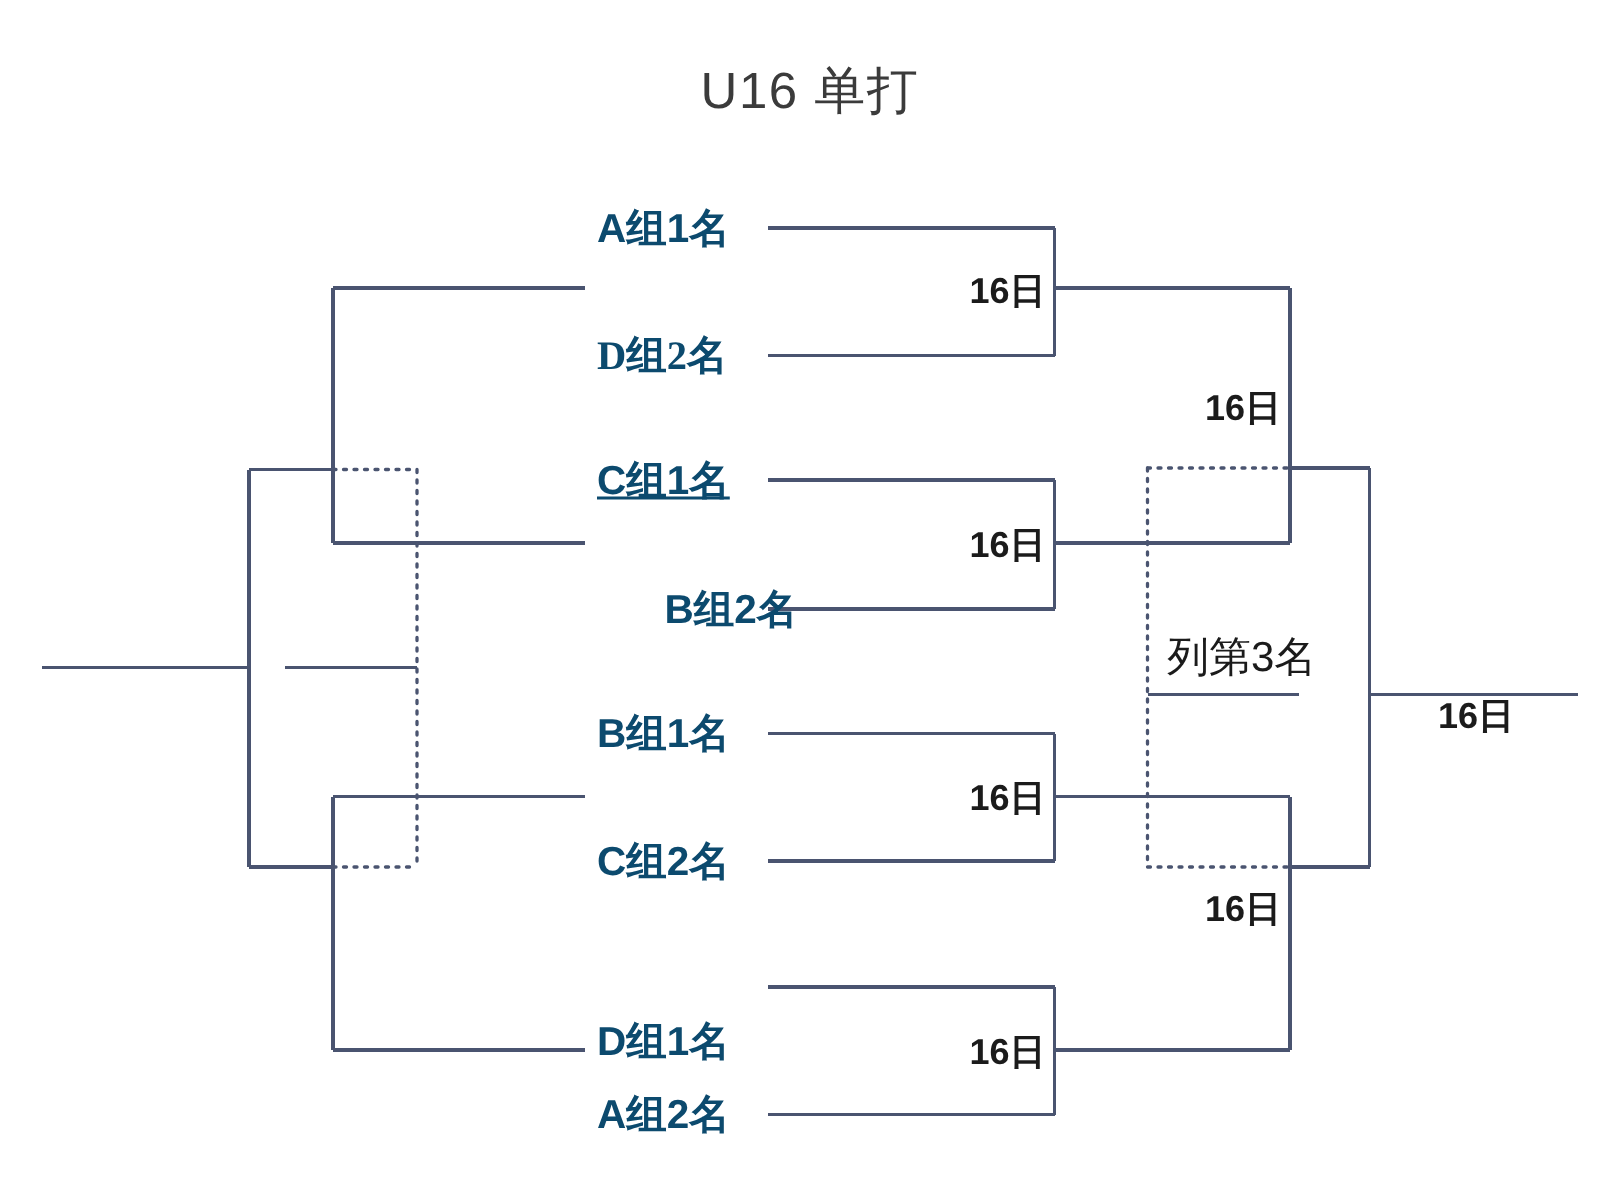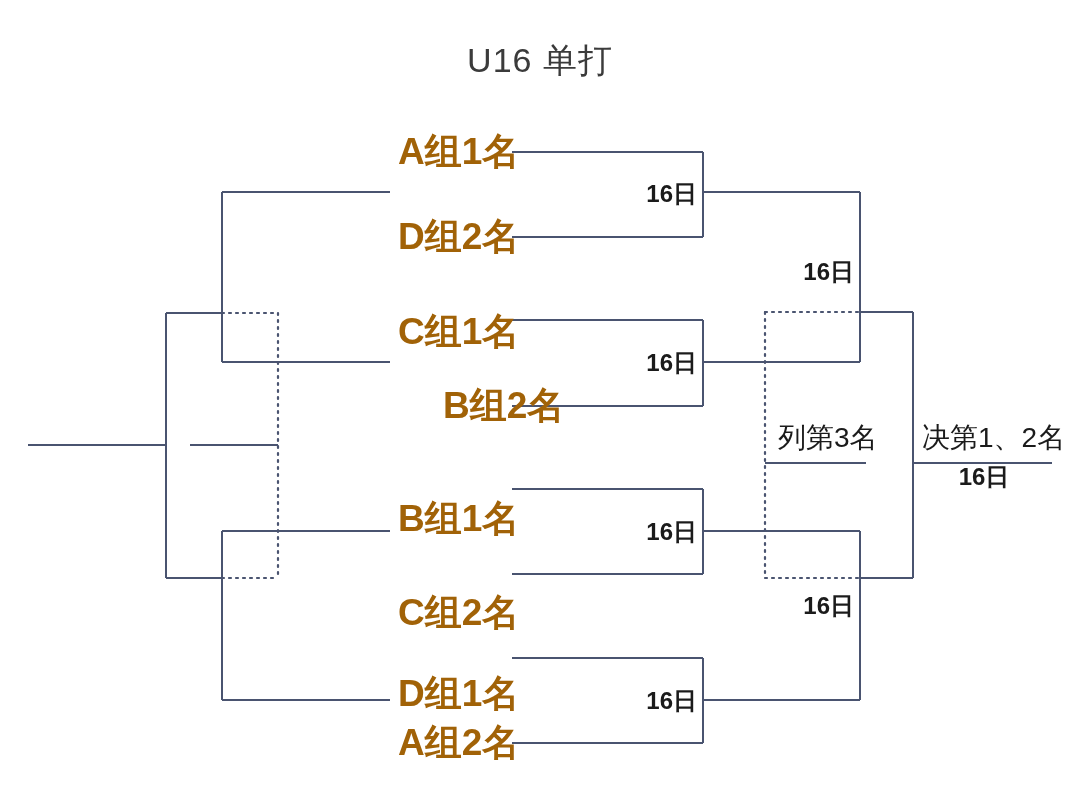--- a/index.html
+++ b/index.html
@@ -28,23 +28,23 @@
     width: 1080px;
     text-align: center;
     font-size: 34px;
     font-weight: 400;
     letter-spacing: 1px;
     color: #3b3b3b;
     white-space: nowrap;
   }
   .seed-label {
     position: absolute;
-    font-size: 37px;
+    font-size: 27px;
     font-weight: 700;
-    color: #a16207;
+    color: #0c4a6e;
     white-space: nowrap;
     letter-spacing: 0px;
     transform: translateY(-50%);
   }
   .date-label {
     position: absolute;
     font-size: 24px;
     font-weight: 700;
     color: #1b1b1b;
     white-space: nowrap;
@@ -134,33 +134,32 @@
       <line x1="278" y1="313" x2="278" y2="578"></line>
       <line x1="222" y1="578" x2="278" y2="578"></line>
 
       <line x1="765" y1="312" x2="860" y2="312"></line>
       <line x1="765" y1="312" x2="765" y2="578"></line>
       <line x1="765" y1="578" x2="860" y2="578"></line>
     </g>
   </svg>
 
   <div class="seed-label" style="left:398px; top:152px;">A组1名</div>
-  <div class="seed-label" style="left:398px; top:237px;">D组2名</div>
-  <div class="seed-label" style="left:398px; top:332px;">C组1名</div>
+  <div class="seed-label" style="left:398px; top:237px;font-family:Liberation Serif, serif;">D组2名</div>
+  <div class="seed-label" style="left:398px; top:320px;text-decoration:underline;">C组1名</div>
   <div class="seed-label" style="left:398px; top:406px;margin-left:45px;">B组2名</div>
-  <div class="seed-label" style="left:398px; top:489px;margin-top:30px;">B组1名</div>
-  <div class="seed-label" style="left:398px; top:574px;margin-top:39px;">C组2名</div>
+  <div class="seed-label" style="left:398px; top:489px;">B组1名</div>
+  <div class="seed-label" style="left:398px; top:574px;">C组2名</div>
   <div class="seed-label" style="left:398px; top:658px;margin-top:36px;">D组1名</div>
   <div class="seed-label" style="left:398px; top:743px;">A组2名</div>
 
   <div class="date-label" style="left:697px; top:194px;">16日</div>
   <div class="date-label" style="left:697px; top:363px;">16日</div>
   <div class="date-label" style="left:697px; top:532px;">16日</div>
   <div class="date-label" style="left:697px; top:701px;">16日</div>
 
   <div class="date-label" style="left:854px; top:272px;">16日</div>
   <div class="date-label" style="left:854px; top:606px;">16日</div>
 
   <div class="round-label" style="left:778px; top:457px;">列第3名</div>
-  <div class="round-label" style="left:922px; top:457px;">决第1、2名</div>
   <div class="date-label center-anchor" style="left:984px; top:477px;">16日</div>
 
 </div>
 
 </body></html>

